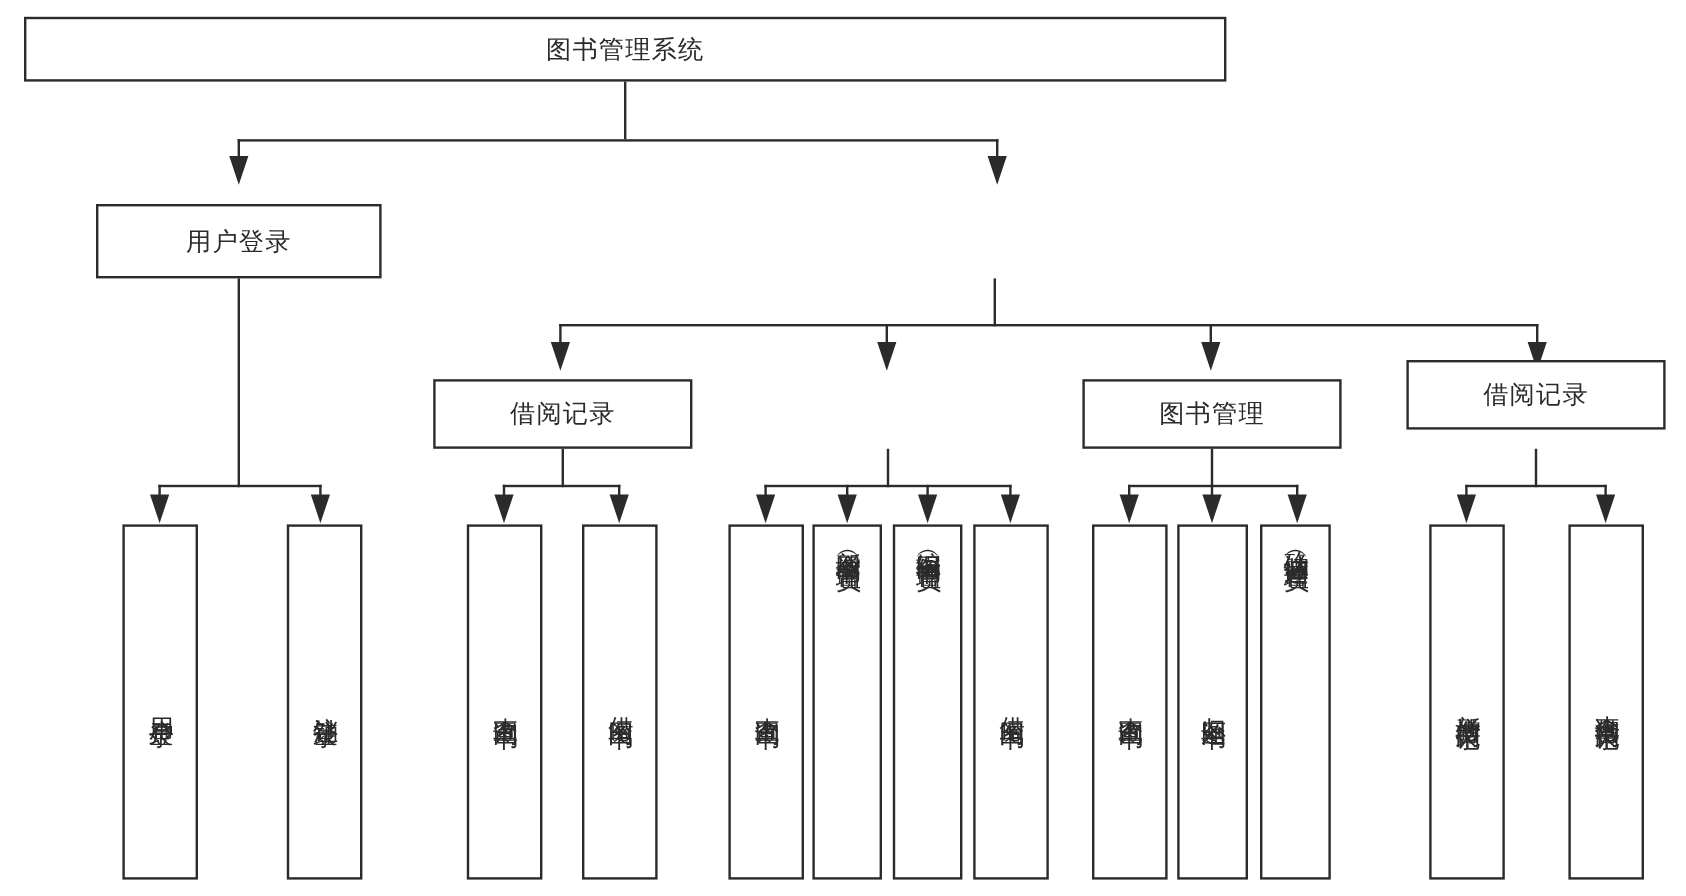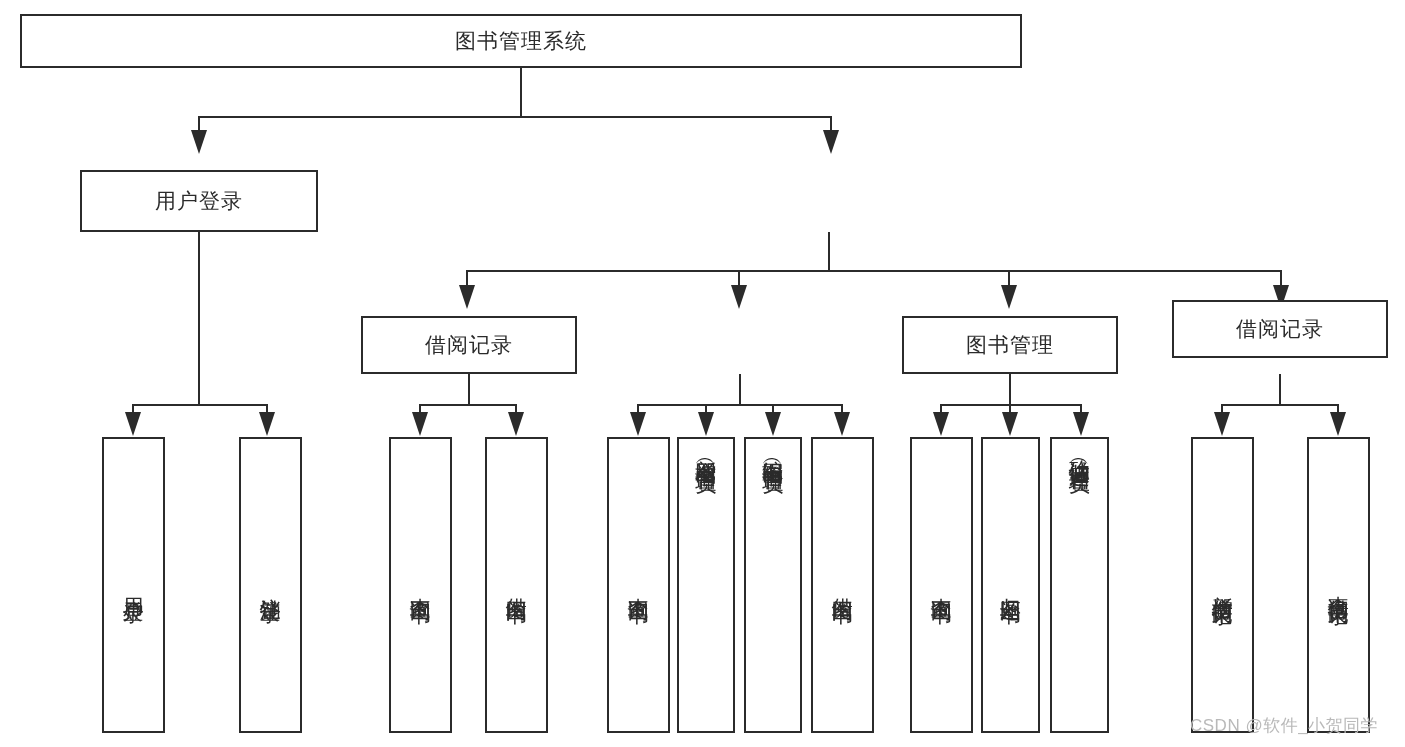--- a/index.html
+++ b/index.html
@@ -198,15 +198,14 @@
     <span class="vtext">确认归还（管理员）</span>
   </div>
 
   <div class="leaf mid" style="left:1191px; top:437px; width:63px; height:296px;">
     <span class="vtext">新增借阅记录</span>
   </div>
   <div class="leaf mid" style="left:1307px; top:437px; width:63px; height:296px;">
     <span class="vtext">查询借阅记录</span>
   </div>
 
-  <div id="watermark">CSDN @软件_小贺同学</div>
 
 </div>
 
 </body></html>

